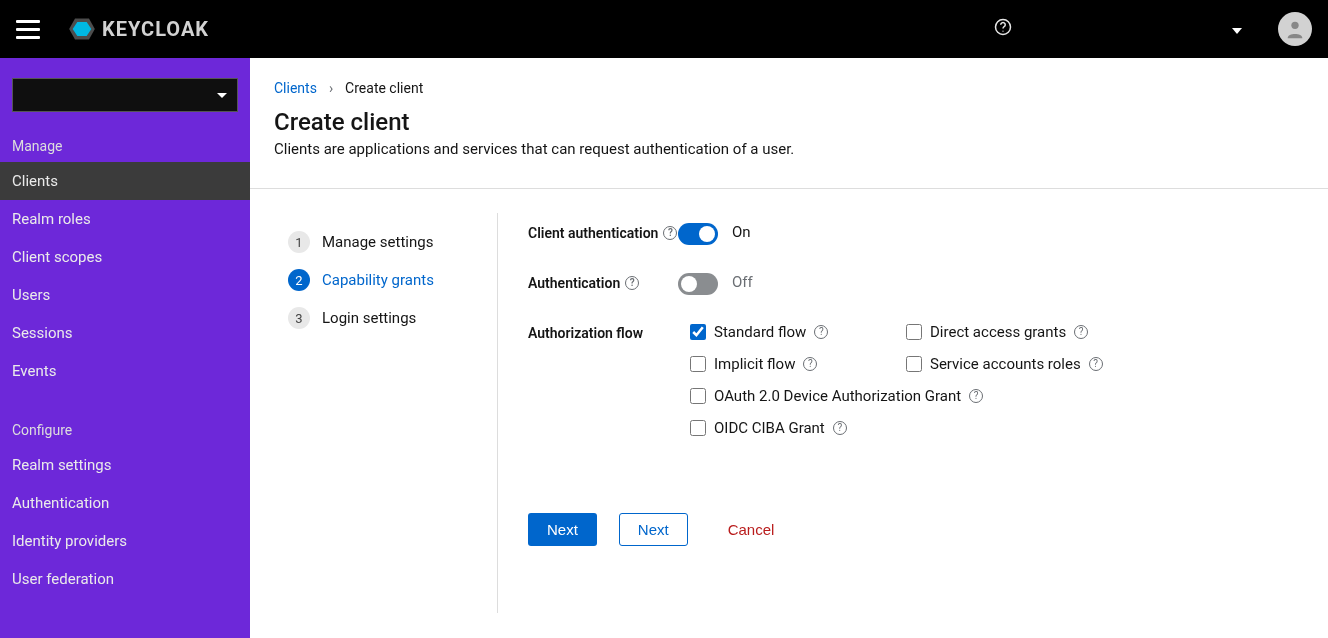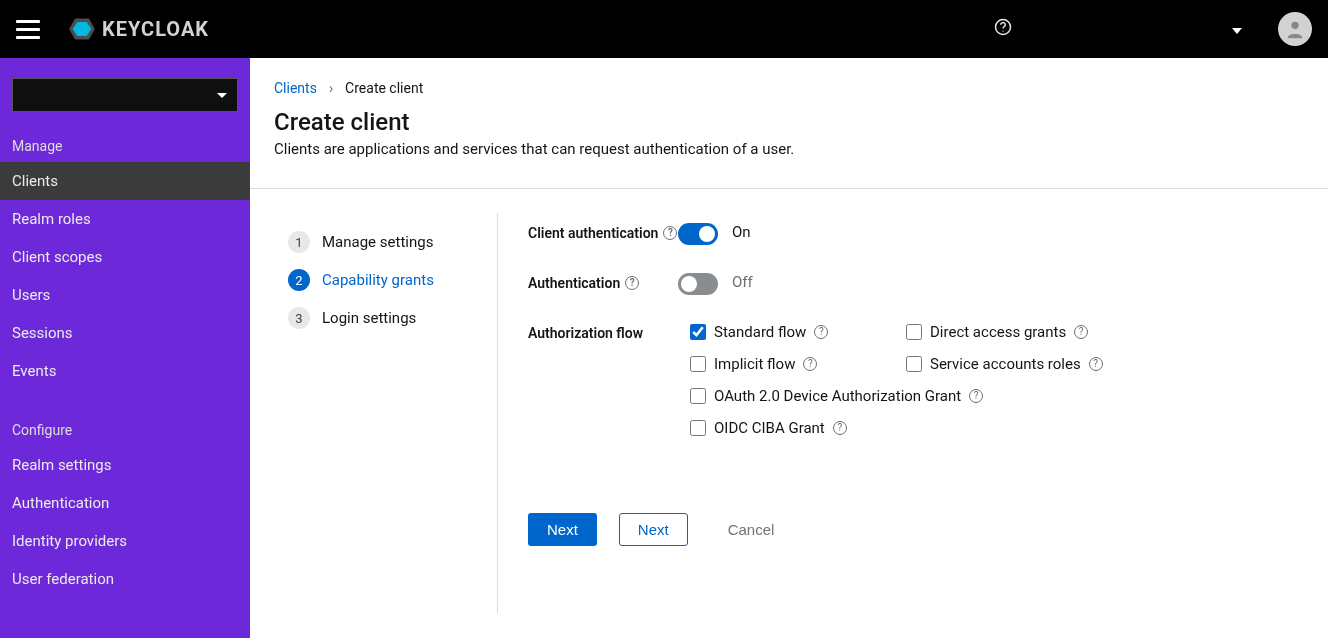--- a/index.html
+++ b/index.html
@@ -198,21 +198,21 @@
   }
   .btn {
     padding: 7px 18px;
     font-size: 15px;
     border-radius: 3px;
     cursor: pointer;
     border: 1px solid transparent;
   }
   .btn-primary { background: #0066cc; color: #fff; }
   .btn-secondary { background: #fff; color: #0066cc; border-color: #0066cc; }
-  .btn-link { background: transparent; color: #737373; border: none; }
+  .btn-link { background: transparent; color: #b91c1c; border: none; }
 </style>
 </head>
 <body>
 
 <div class="topbar">
   <div class="menu-toggle">
     <span></span>
       <span></span>
       <span></span>
   </div>

